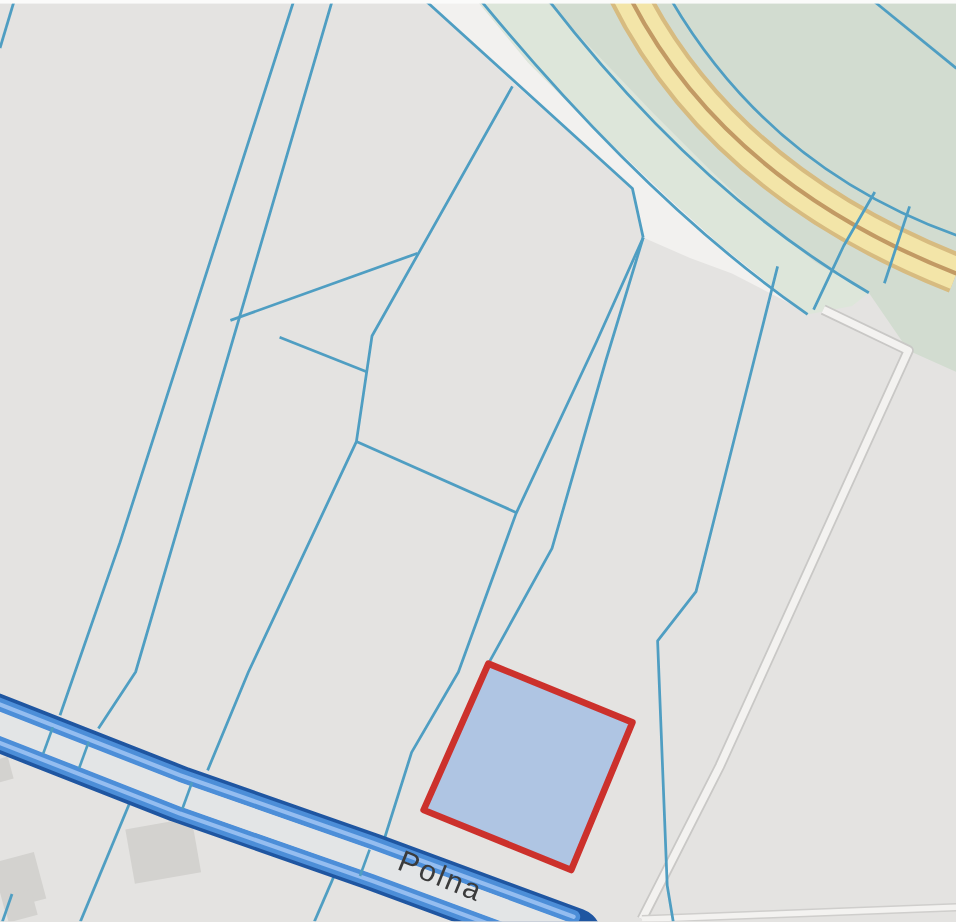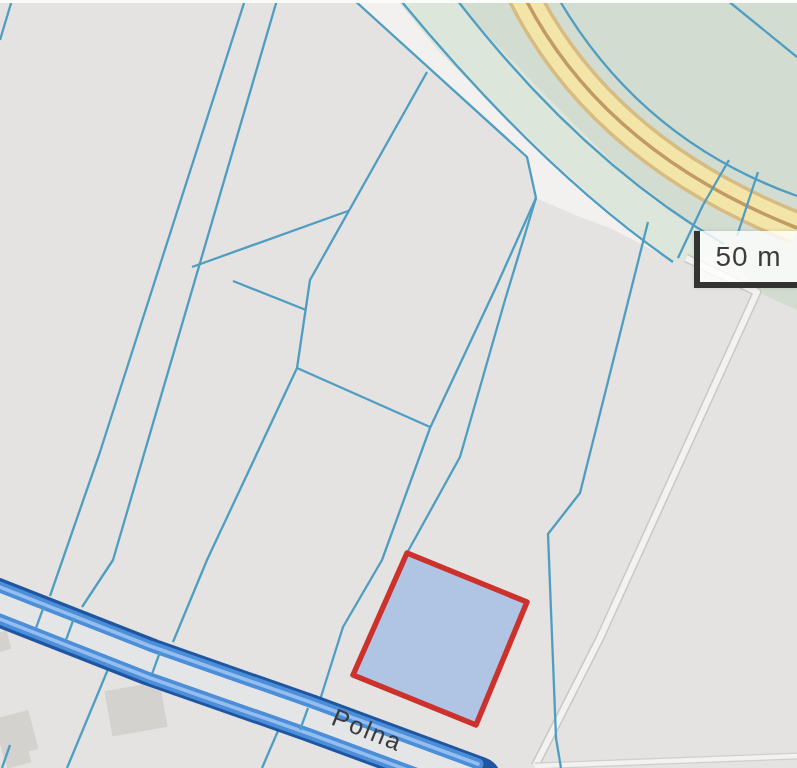--- a/index.html
+++ b/index.html
@@ -91,17 +91,14 @@
     <line x1="308" y1="708" x2="300" y2="730"></line>
   </g>
 
   <polygon points="407,553 527,602 476,725 353,675" fill="#a9c2e4" fill-opacity="0.92" stroke="#d0302b" stroke-width="5.5" stroke-linejoin="round"></polygon>
 
   <text class="polna-label" transform="translate(330,724) rotate(22)">Polna</text>
 </svg>
 
 <div id="top-strip"></div>
 
-<div id="scalebar">
-  <span>50 m</span>
-</div>
 
 </div>
 
 </body></html>

